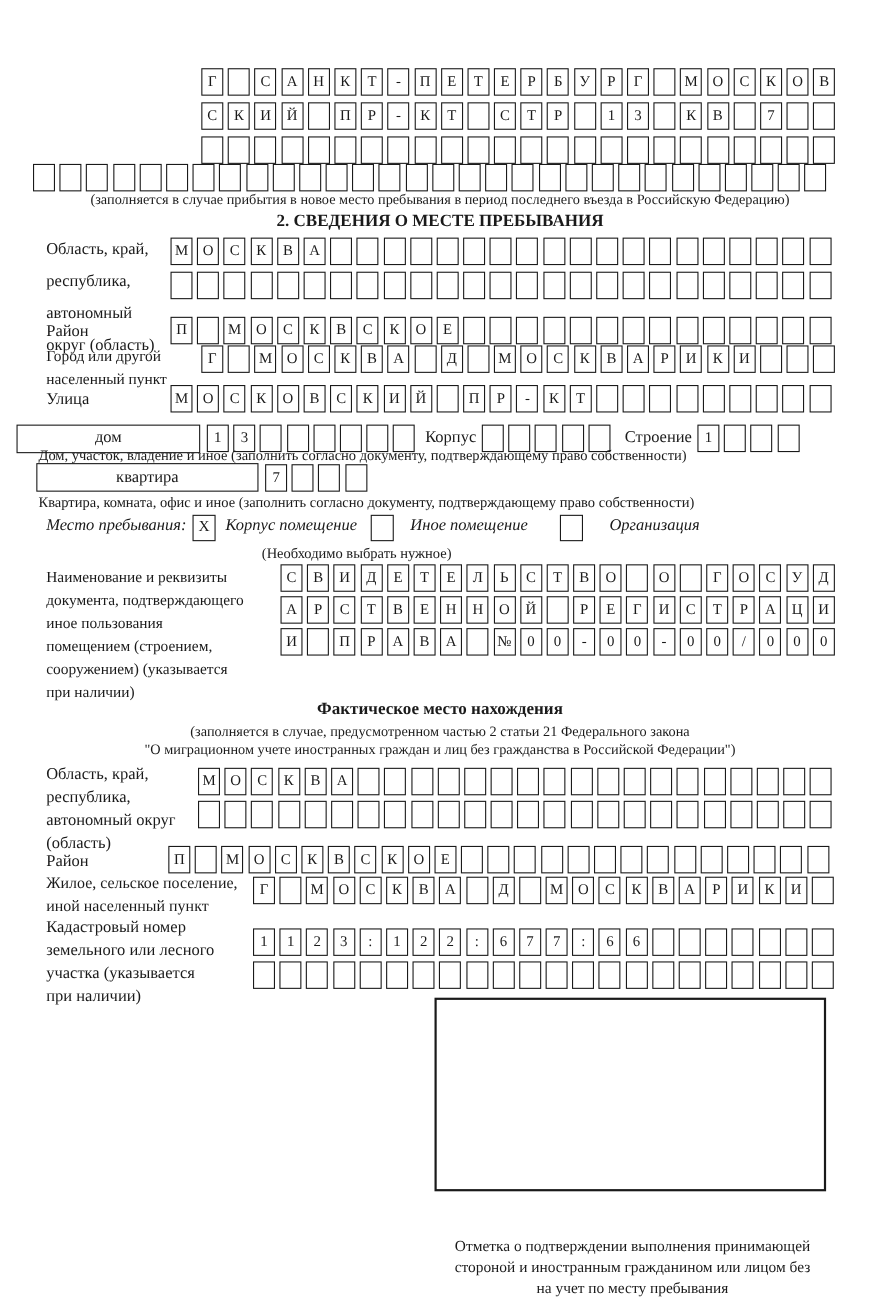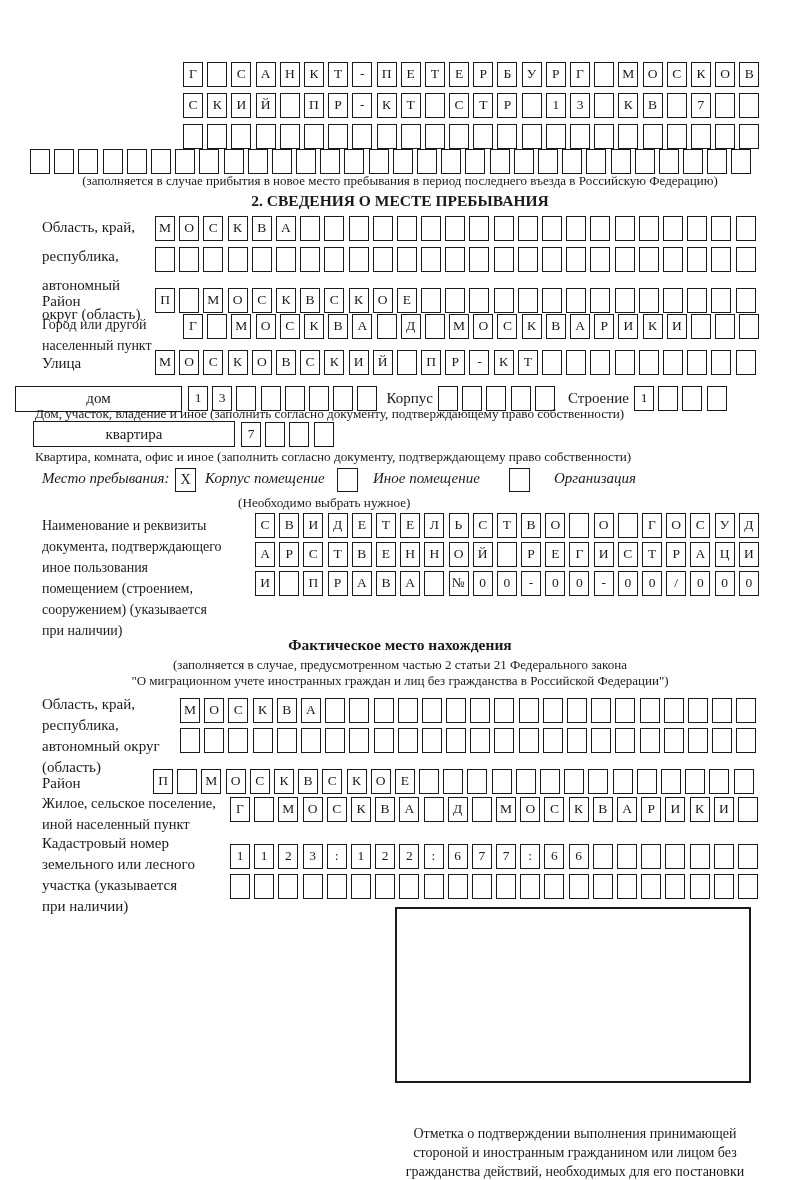--- a/index.html
+++ b/index.html
@@ -600,17 +600,16 @@
       <span class="cell"></span>
       <span class="cell"></span>
       <span class="cell"></span>
       <span class="cell"></span>
     </div>
 
   <div class="abs stamp-box" style="left:395px;top:907px;width:356px;height:176px;"></div>
   <div class="abs stamp-note" style="left:385px;top:1124px;width:380px;">
     <span style="display:block">Отметка о подтверждении выполнения принимающей</span>
     <span style="display:block">стороной и иностранным гражданином или лицом без</span>
-    <span style="display:block">гражданства действий, необходимых для его постановки</span>
     <span style="display:block">на учет по месту пребывания</span>
   </div>
 
 </div>
 
 </body></html>

